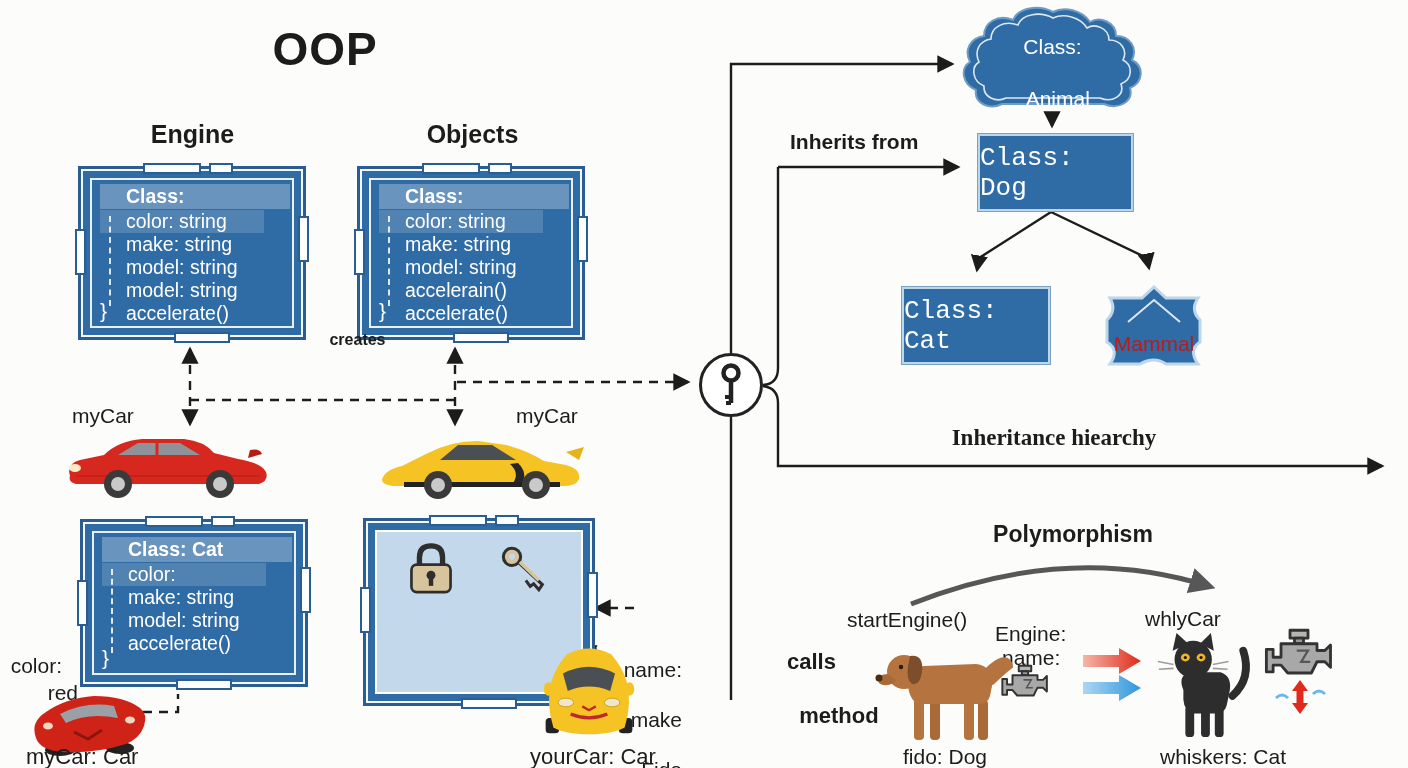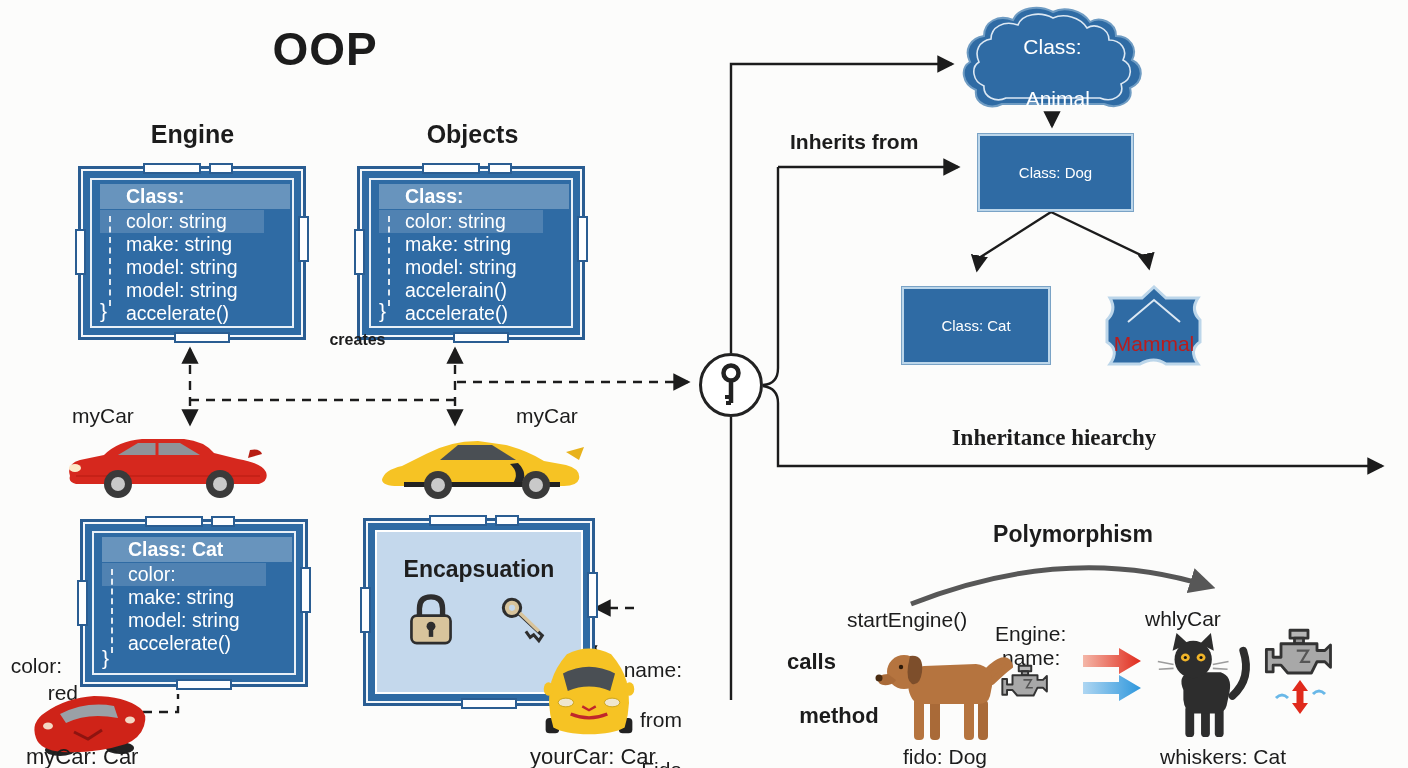--- a/index.html
+++ b/index.html
@@ -26,21 +26,21 @@
   .tab{position:absolute;background:#fdfeff;border:2px solid #2a5d92;box-sizing:border-box;}
   .tab.t1{left:28%;top:-6px;width:58px;height:11px;}
   .tab.t2{left:calc(28% + 66px);top:-6px;width:24px;height:11px;}
   .tab.tb{left:42%;bottom:-6px;width:56px;height:11px;}
   .tab.tl{left:-6px;top:36%;width:11px;height:46px;}
   .tab.tr{right:-6px;top:28%;width:11px;height:46px;}
 
   
   .bluebox{position:absolute;background:#2f6ba4;border:2px solid #bcd6ea;outline:1px solid #7aa3c6;
        color:#fff;display:flex;align-items:center;justify-content:center;
-       font-size:15px;box-sizing:border-box;}
+       font-size:26px;box-sizing:border-box;font-family:Liberation Mono, monospace;}
 
   .encap-panel{position:absolute;left:9px;right:9px;top:9px;bottom:9px;border:2px solid #fff;
        background:#c4d8ec;box-sizing:border-box;color:#1e1e1e;text-align:center;}
 
   .keycircle{position:absolute;left:699px;top:353px;width:64px;height:64px;border-radius:50%;
        background:#fff;border:3px solid #222;box-sizing:border-box;
        display:flex;align-items:center;justify-content:center;}
 </style>
 </head>
 <body>
@@ -223,40 +223,39 @@
 </svg>
 <div class="lbl" style="left:26px;top:744px;font-size:22px;">myCar: Car</div>
 
 <div class="uml" style="left:363px;top:518px;width:232px;height:188px;">
   <span class="tab t1"></span>
   <span class="tab t2"></span>
   <span class="tab tb"></span>
   <span class="tab tl"></span>
   <span class="tab tr"></span>
   <div class="encap-panel">
-    <div class="b" style="margin-top:24px;font-size:23px;">Encapsuation</div>
     <div style="display:flex;justify-content:center;gap:44px;margin-top:10px;align-items:center;">
       <svg width="48" height="54" viewBox="0 0 54 60">
         <path d="M14,27 V17 Q14,4 27,4 Q40,4 40,17 V27" fill="none" stroke="#2e2e2e" stroke-width="6"></path>
         <rect x="5" y="25" width="44" height="31" rx="6" fill="#d8c49c" stroke="#2e2e2e" stroke-width="3"></rect>
         <circle cx="27" cy="37" r="5" fill="#2e2e2e"></circle>
         <rect x="24.5" y="39" width="5" height="10" fill="#2e2e2e"></rect>
       </svg>
       <svg width="52" height="50" viewBox="0 0 60 56">
         <circle cx="15" cy="14" r="10" fill="#d8c49c" stroke="#2e2e2e" stroke-width="3.5"></circle>
         <circle cx="15" cy="14" r="3.5" fill="#c4d8ec"></circle>
         <path d="M23,21 L50,46 L46,52 L40,45 L36,48 L31,41" fill="none" stroke="#2e2e2e" stroke-width="3.5"></path>
         <path d="M24,20 L46,41" stroke="#d8c49c" stroke-width="4"></path>
       </svg>
     </div>
   </div>
 </div>
 
 <div class="lbl rt" style="left:600px;top:657px;width:82px;font-size:21px;line-height:25px;"><span>name:</span><br>
-  <span>from</span><br>
+  <span>make</span><br>
   <span>Fido</span></div>
 
 <svg class="abs" style="left:536px;top:634px" width="106" height="110" viewBox="0 0 110 112">
   <rect x="10" y="86" width="14" height="16" rx="4" fill="#222"></rect>
   <rect x="86" y="86" width="14" height="16" rx="4" fill="#222"></rect>
   <path d="M18,96 Q10,70 16,48 Q20,34 32,20 Q55,8 78,20 Q90,34 94,48 Q100,70 92,96 Q80,103 55,103 Q30,103 18,96 Z" fill="#f6c324"></path>
   <path d="M28,40 Q55,26 82,40 L77,58 Q55,49 33,58 Z" fill="#4a4f54"></path>
   <ellipse cx="13" cy="56" rx="5" ry="7" fill="#f6c324"></ellipse>
   <ellipse cx="97" cy="56" rx="5" ry="7" fill="#f6c324"></ellipse>
   <ellipse cx="31" cy="70" rx="8" ry="4.5" fill="#efe6cf" stroke="#caa21a"></ellipse>

